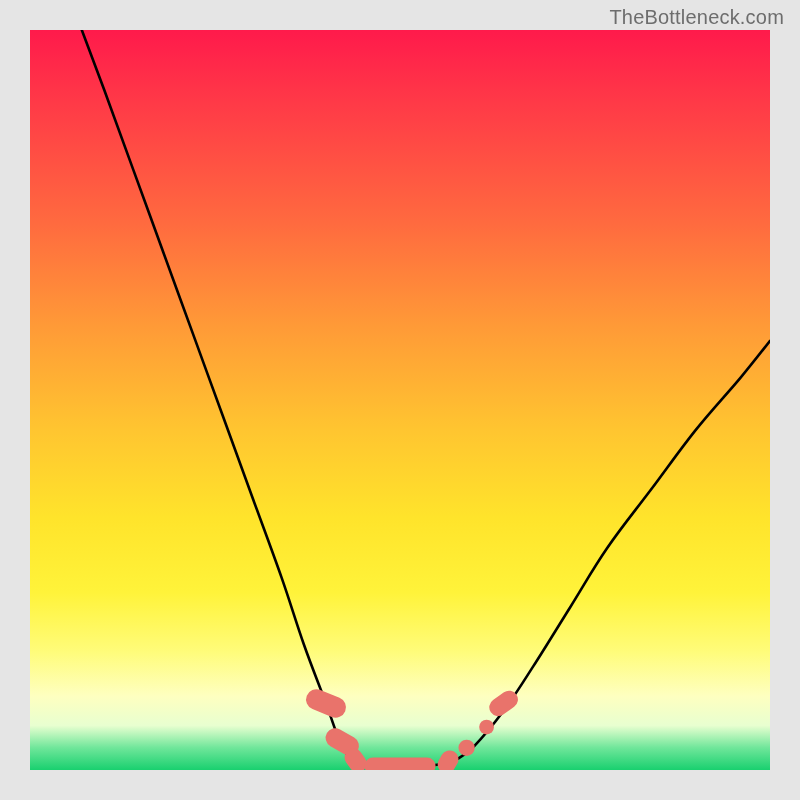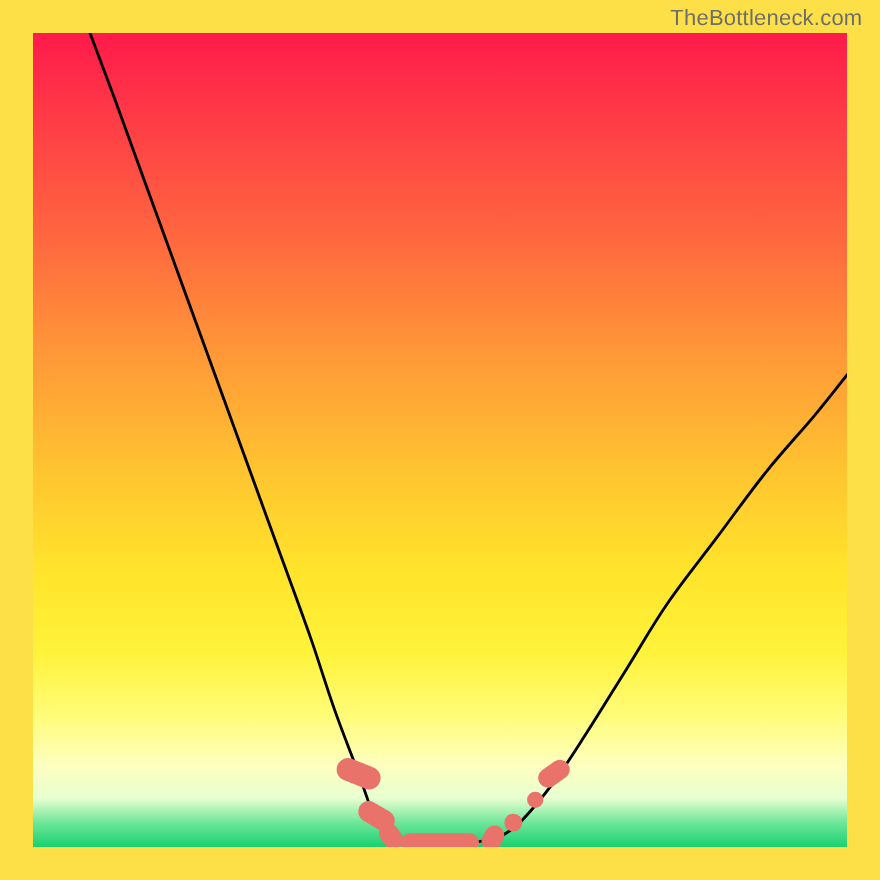--- a/index.html
+++ b/index.html
@@ -10,21 +10,21 @@
     background: #000;
     overflow: hidden;
     font-family: Arial, Helvetica, sans-serif;
   }
   .frame {
     position: absolute;
     top: 0;
     left: 0;
     width: 800px;
     height: 800px;
-    background: #fde047;
+    background: #e5e5e5;
   }
   .plot-area {
     position: absolute;
     top: 30px;
     left: 30px;
     width: 740px;
     height: 740px;
     
     background: linear-gradient(to bottom,
       #ff1a4b 0%,

